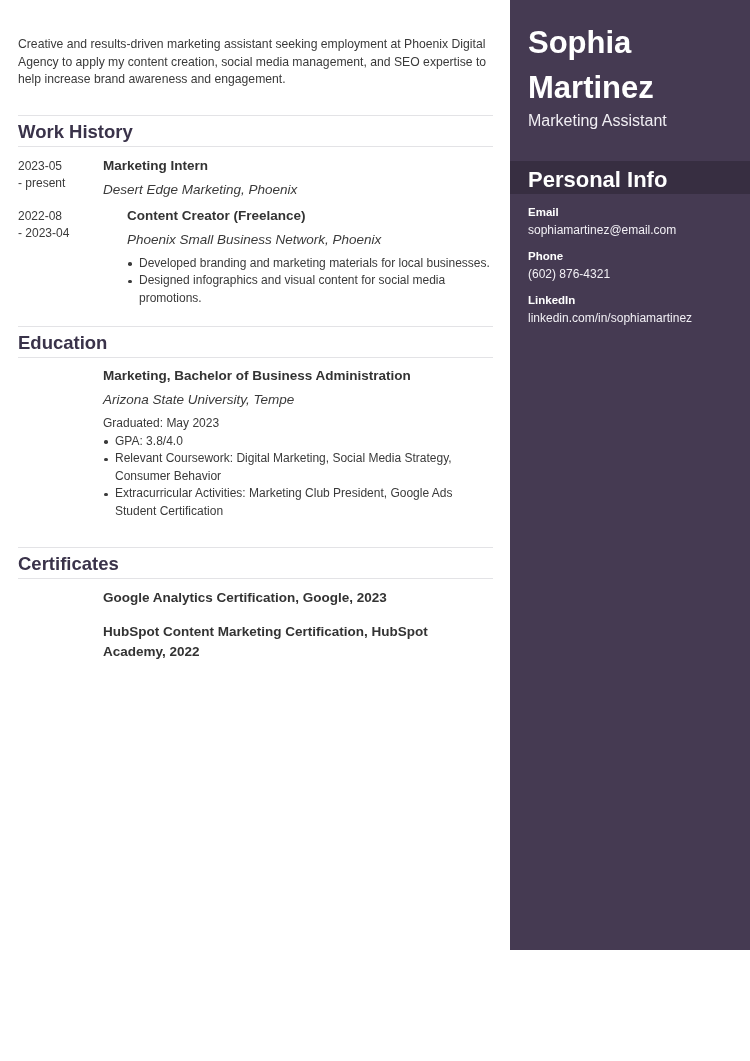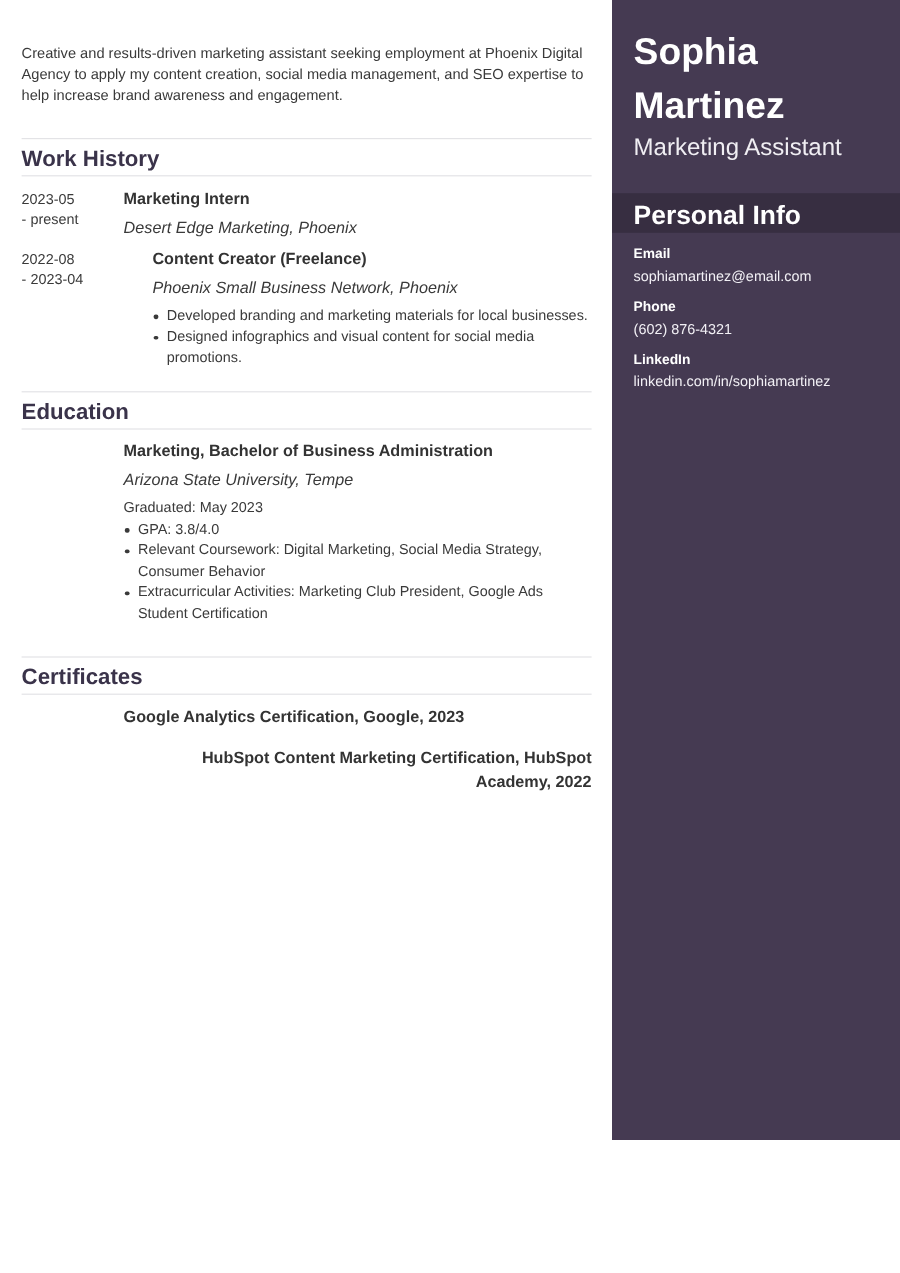--- a/index.html
+++ b/index.html
@@ -18,21 +18,21 @@
     .title { font-size: 13.5px; font-weight: bold; color: #333; line-height: 18px; }
     .org { font-size: 13.5px; font-style: italic; color: #3a3a3a; line-height: 18px; margin-top: 6px; }
     ul.bullets { list-style: none; margin-top: 6px; }
     ul.bullets li { position: relative; padding-left: 12px; font-size: 12px; line-height: 17.5px; color: #3a3a3a; }
     ul.bullets li::before { content: ""; position: absolute; left: 1px; top: 7.5px; width: 3.5px; height: 3.5px; border-radius: 50%; background: #3a3a3a; }
     .plain { font-size: 12px; line-height: 17.5px; color: #3a3a3a; margin-top: 6px; }
     .cert { font-size: 13.5px; font-weight: bold; color: #333; line-height: 20px; }
 
     .sidebar { position: absolute; left: 510px; top: 0; width: 240px; height: 950px; background: #453a52; color: #ffffff; }
     .name { position: absolute; left: 18px; top: 20px; font-size: 31px; font-weight: bold; line-height: 45px; color: #ffffff; width: 210px; }
-    .role { position: absolute; left: 18px; top: 112px; font-size: 20px; color: #f0eef3; }
+    .role { position: absolute; left: 18px; top: 112px; font-size: 16px; color: #f0eef3; }
     .pi-band { position: absolute; left: 0; top: 161px; width: 240px; height: 33px; background: #372e41; }
     .pi-band h3 { position: absolute; left: 18px; top: 6px; font-size: 22px; font-weight: bold; color: #ffffff; }
     .contact { position: absolute; left: 18px; width: 215px; }
     .contact .lbl { font-size: 11.5px; font-weight: bold; color: #ffffff; line-height: 15px; }
     .contact .val { font-size: 12px; color: #f2f0f5; line-height: 17px; margin-top: 2px; }
   </style>
 </head>
 <body>
 
 <div class="main">
@@ -89,21 +89,21 @@
   <div class="section-header" style="margin-top:27px;">
     <h2>Certificates</h2>
   </div>
 
   <div class="entry" style="margin-top:9px;">
     <div class="date"></div>
     <div class="body">
       <div class="cert">Google Analytics Certification, Google, 2023</div>
     </div>
   </div>
-  <div class="entry" style="margin-top:14px;text-align:right;">
+  <div class="entry" style="margin-top:14px;">
     <div class="date"></div>
     <div class="body">
       <div class="cert">HubSpot Content Marketing Certification, HubSpot Academy, 2022</div>
     </div>
   </div>
 </div>
 
 <div class="sidebar">
   <div class="name">
     <div>Sophia</div>

